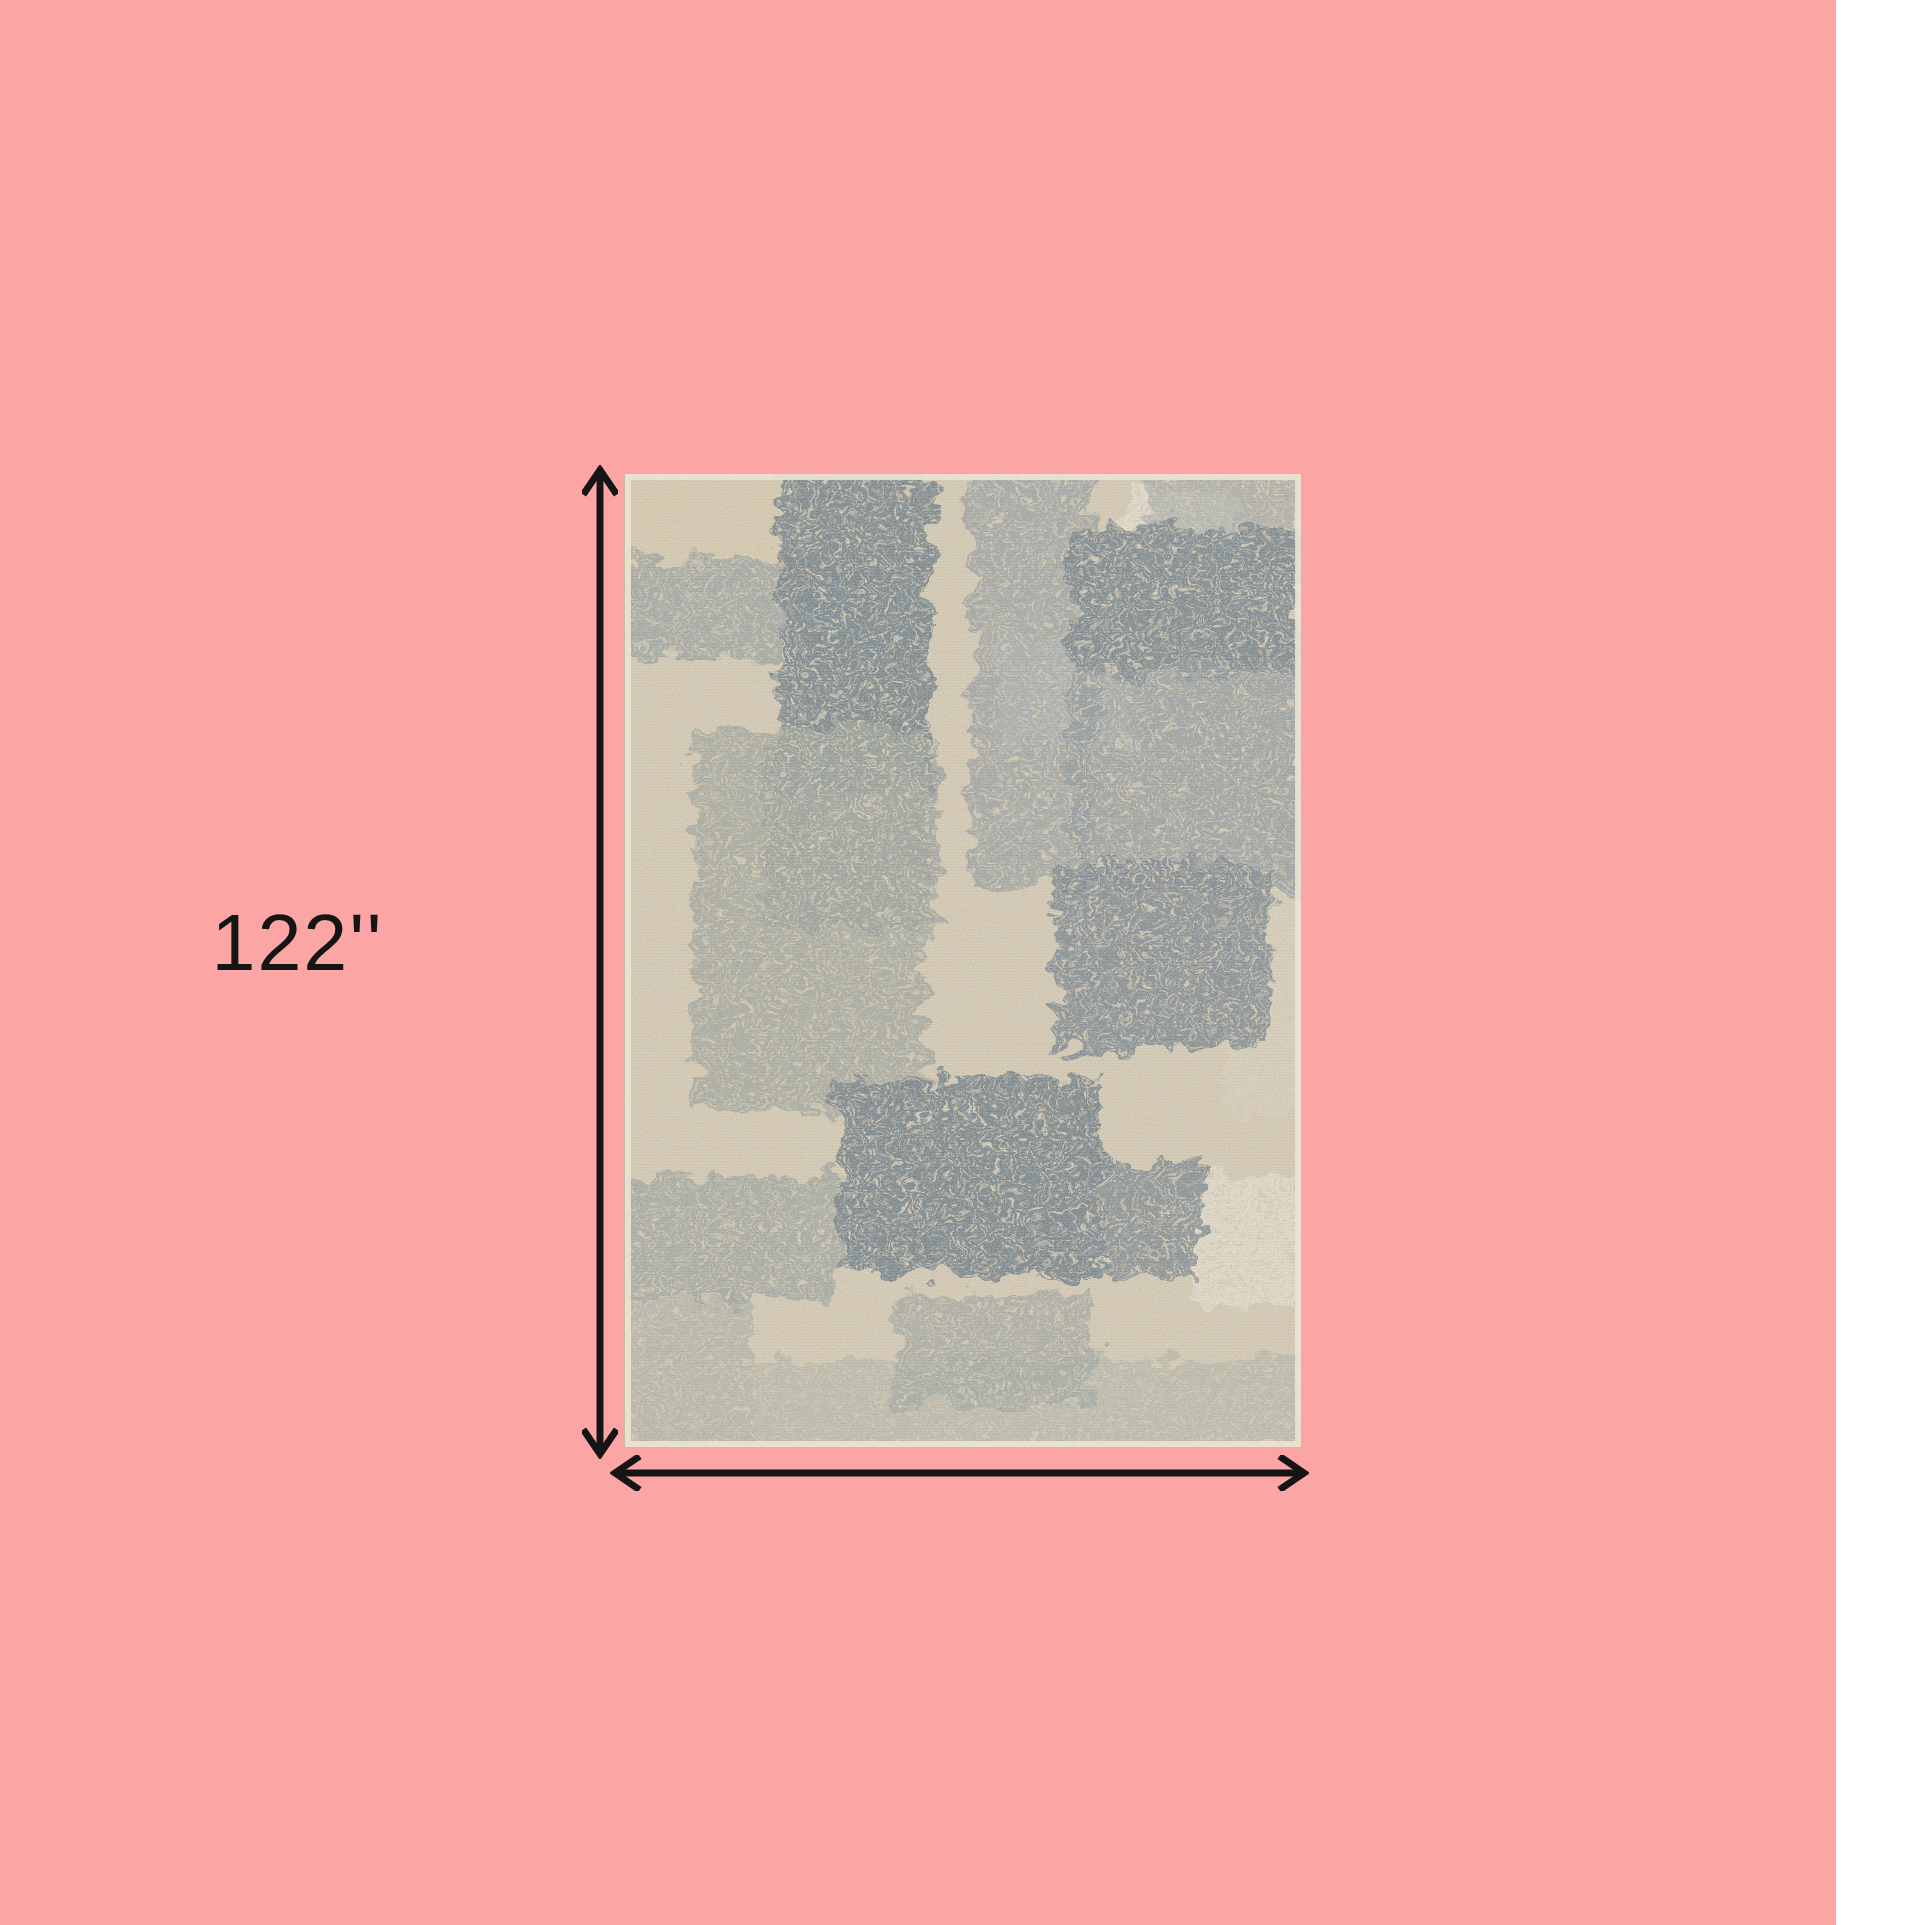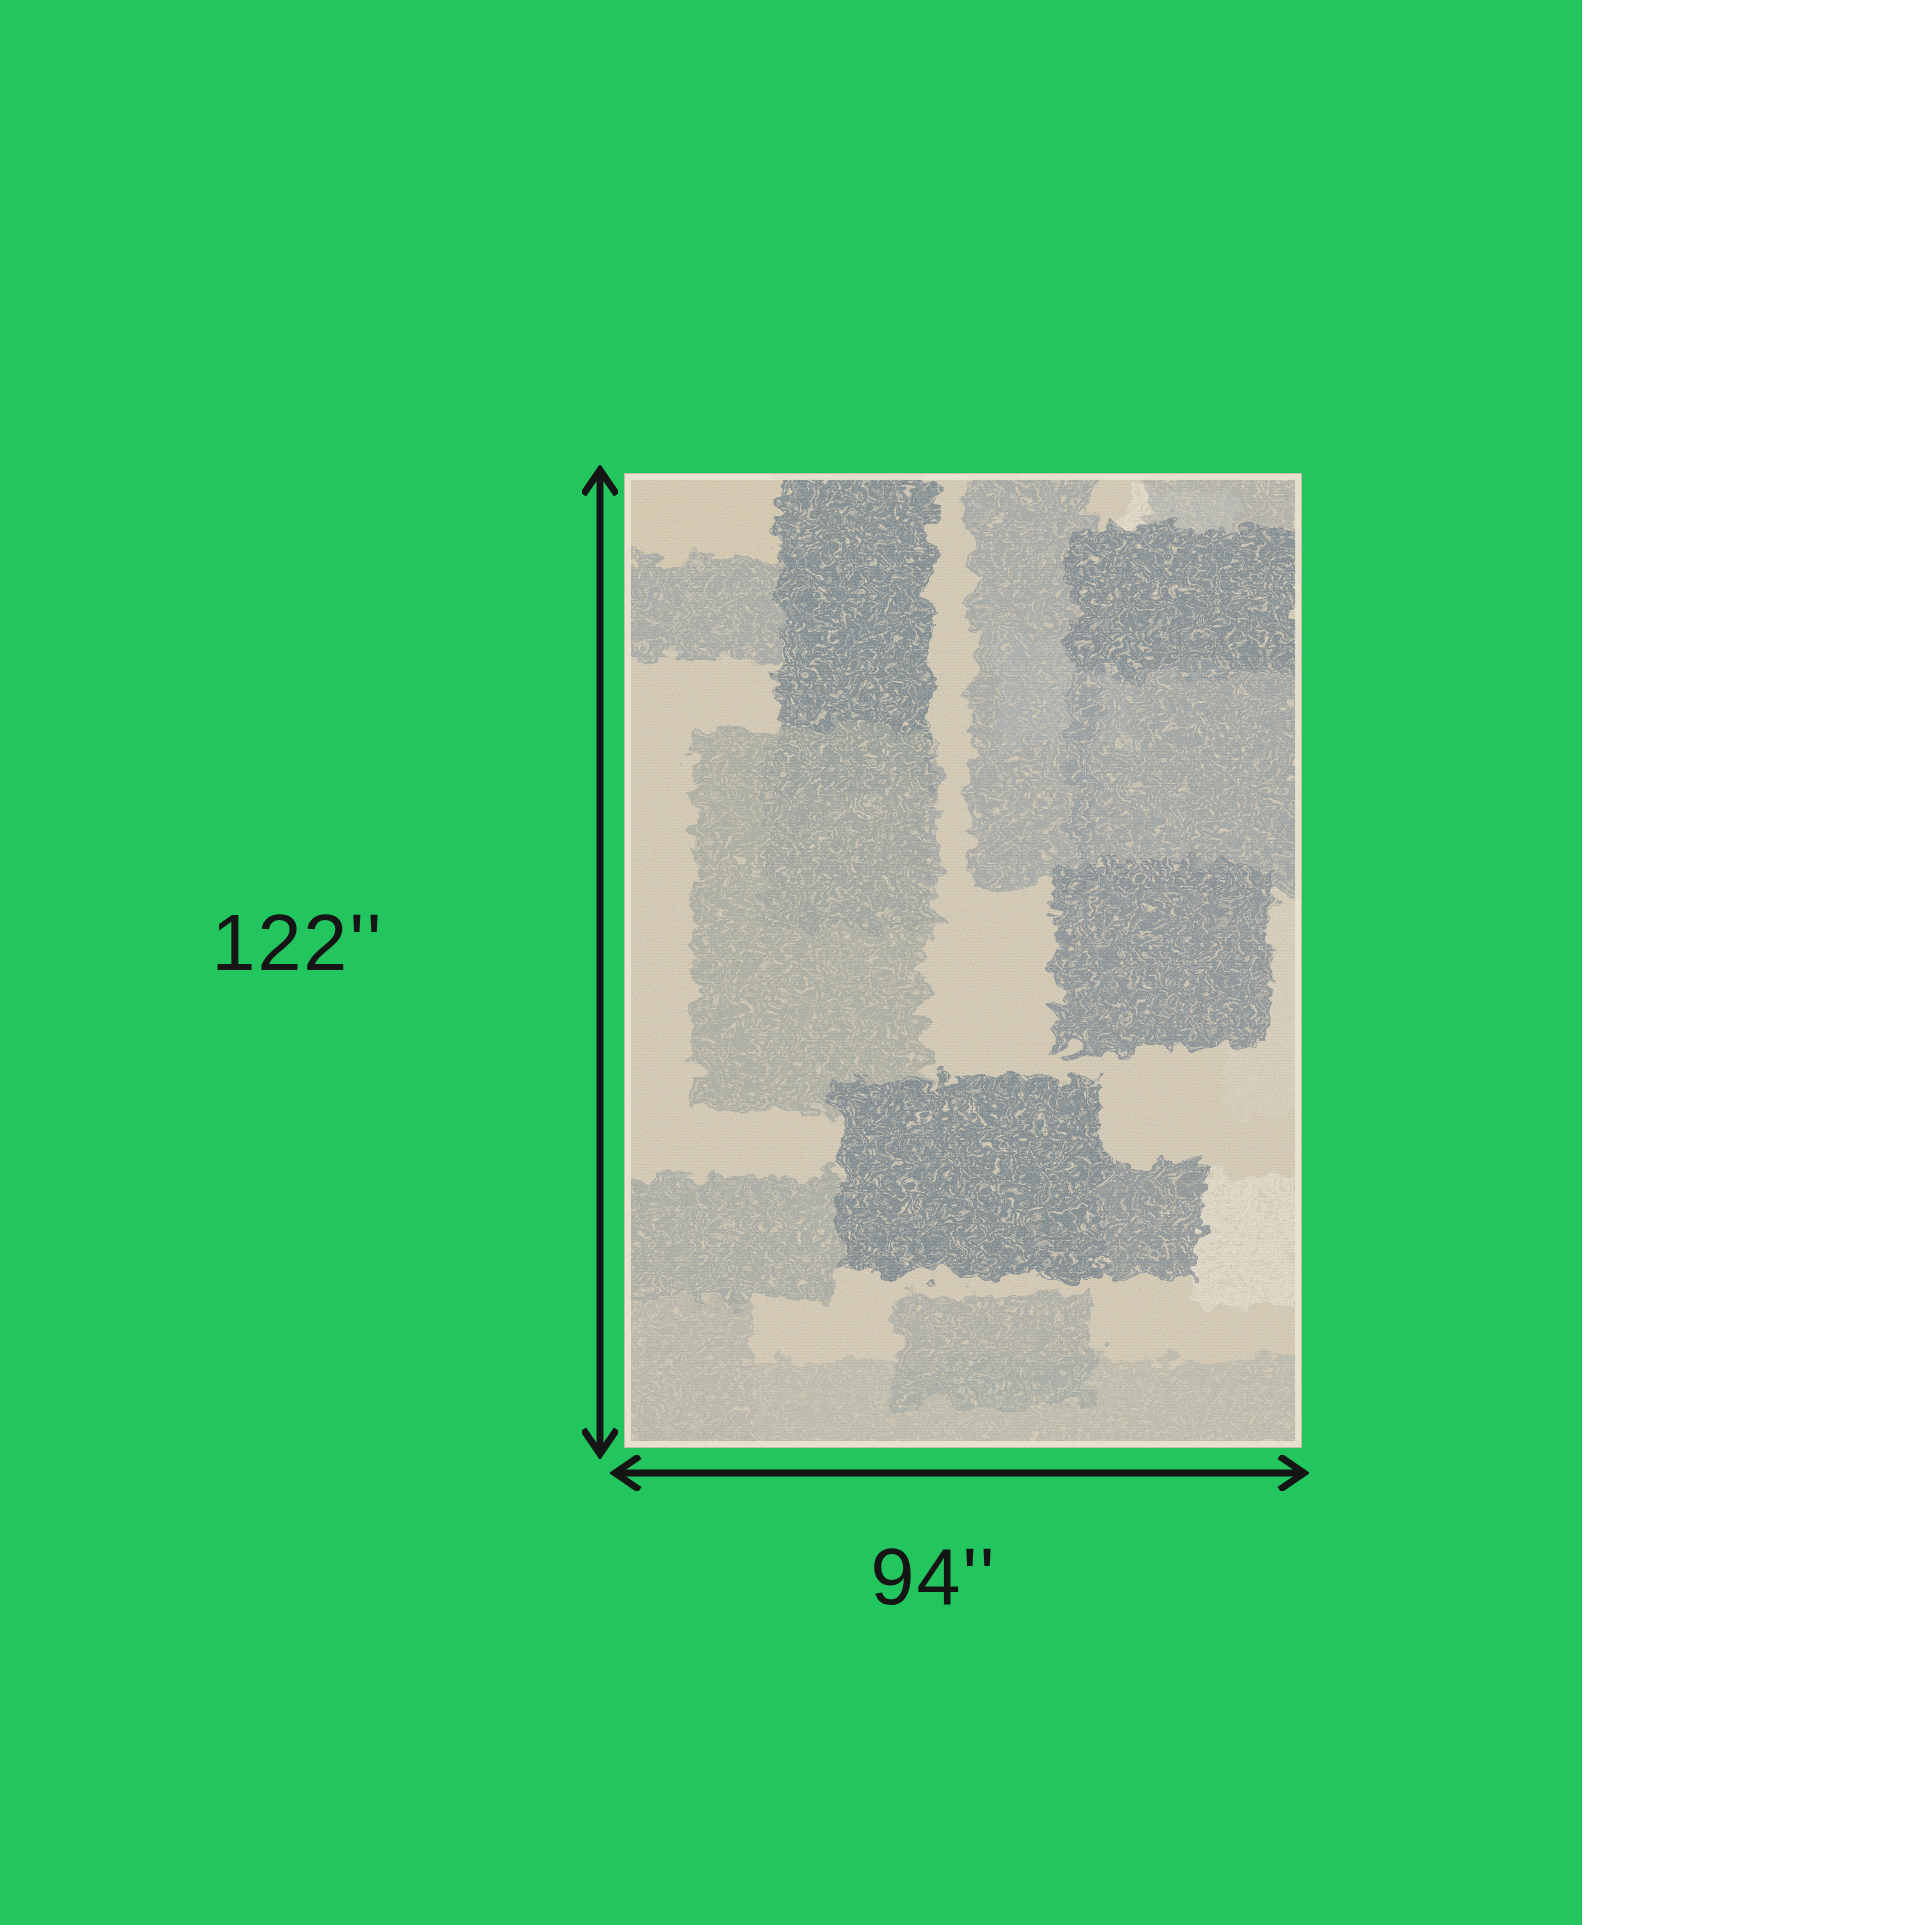--- a/index.html
+++ b/index.html
@@ -2,23 +2,23 @@
 <html><head>
 <meta charset="utf-8">
 <style>
   html, body {
     margin: 0;
     padding: 0;
     background: #ffffff;
   }
   .canvas {
     position: relative;
-    width: 1582px;
+    width: 1836px;
     height: 1926px;
-    background: #22c55e;
+    background: #fca5a5;
     overflow: hidden;
     font-family: "Liberation Sans", "DejaVu Sans", sans-serif;
   }
   .rug {
     position: absolute;
     left: 624px;
     top: 473px;
     width: 678px;
     height: 975px;
   }
@@ -143,16 +143,15 @@
     <polyline points="3,977 18,999 33,977" fill="none" stroke-width="7" stroke-linecap="square" stroke-linejoin="miter" stroke="#151515"></polyline>
   </svg>
 
   <svg class="arrow-h" viewBox="0 0 706 36">
     <line x1="14" y1="18" x2="692" y2="18" stroke-width="7" stroke-linecap="square" stroke="#151515"></line>
     <polyline points="27,3 5,18 27,33" fill="none" stroke-width="7" stroke-linecap="square" stroke-linejoin="miter" stroke="#151515"></polyline>
     <polyline points="679,3 701,18 679,33" fill="none" stroke-width="7" stroke-linecap="square" stroke-linejoin="miter" stroke="#151515"></polyline>
   </svg>
 
   <div class="dim-label label-height">122''</div>
-  <div class="dim-label label-width">94''</div>
 
 </div>
 
 
 </body></html>

